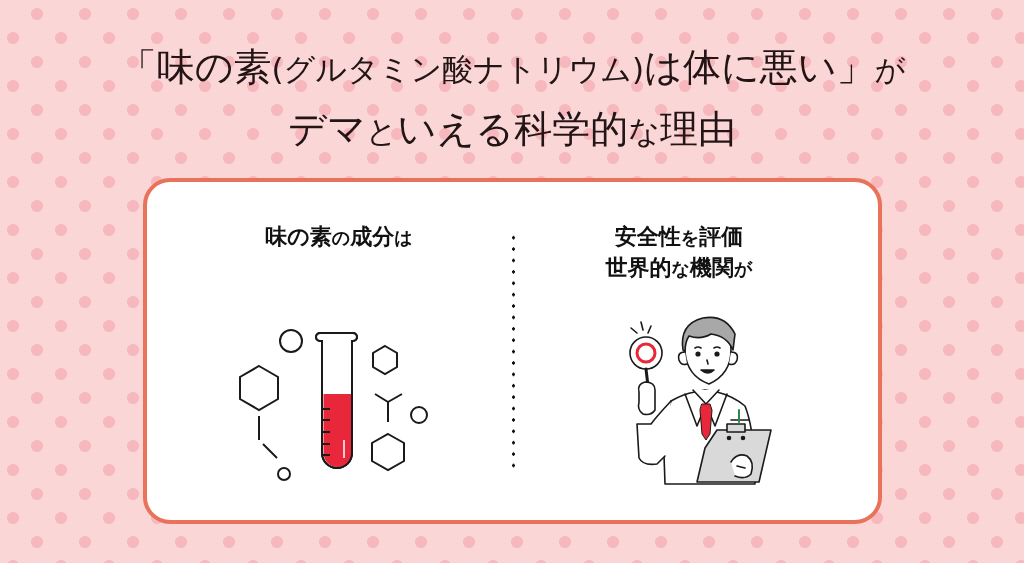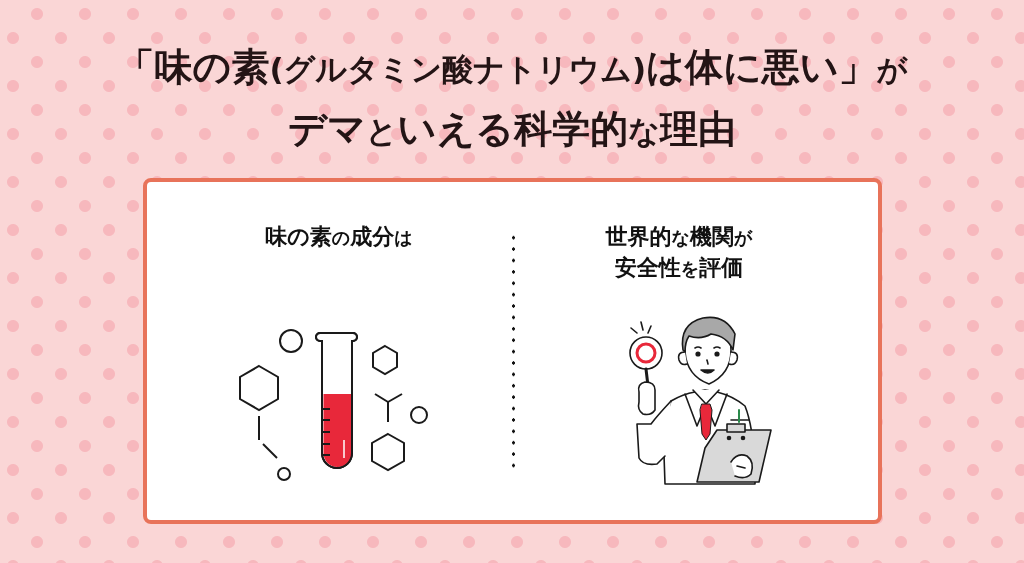--- a/index.html
+++ b/index.html
@@ -9,31 +9,31 @@
     background-image:
       radial-gradient(circle, #f7b8bd 5.5px, transparent 6.5px),
       radial-gradient(circle, #f7b8bd 5.5px, transparent 6.5px);
     background-size:48px 48px, 48px 48px;
     background-position:13px -10px, -11px 14px;
     font-family:"DejaVu Sans", "Liberation Sans", sans-serif;
     color:#231415;
   }
   .title {
     position:absolute; left:0; top:40px; width:1024px; text-align:center;
-    font-weight:bold; color:#231415; letter-spacing:0px;
+    font-weight:normal; color:#231415; letter-spacing:0px;
   }
   .title .line1 { font-size:38px; line-height:54px; white-space:nowrap; }
   .title .line1 .paren { font-size:31px; }
   .title .line1 .ga { font-size:30px; }
-  .title .line2 { font-size:38px; line-height:40px; margin-top:12px; }
+  .title .line2 { font-size:38px; line-height:54px; margin-top:5px; }
   .title .line2 .small { font-size:31px; }
 
   .card {
     position:absolute; left:143px; top:178px; width:731px; height:338px;
-    background:#ffffff; border:4px solid #e8735a; border-radius:8px;
+    background:#ffffff; border:4px solid #e8735a; border-radius:27px;
   }
   .col {
     position:absolute; top:40px; width:300px; text-align:center;
     font-weight:bold; font-size:22px; line-height:30px; color:#111;
   }
   .col.left { left:42px; }
   .col.right { left:382px; }
   .col .sm { font-size:18px; }
   .divider {
     position:absolute; left:365px; top:50px; width:3px; height:238px;
@@ -60,24 +60,24 @@
   <div class="col left">
     <div>
       <span>味の素</span><span class="sm">の</span><span>成分</span><span class="sm">は</span>
     </div>
   </div>
 
   <div class="divider"></div>
 
   <div class="col right">
     <div>
-      <span>世界的</span><span class="sm">な</span><span>機関</span><span class="sm">が</span>
+      <span>安全性</span><span class="sm">を</span><span>評価</span>
     </div>
     <div>
-      <span>安全性</span><span class="sm">を</span><span>評価</span>
+      <span>世界的</span><span class="sm">な</span><span>機関</span><span class="sm">が</span>
     </div>
   </div>
 
   <svg class="illus lab" viewBox="0 0 220 160" fill="none" stroke="#1a1a1a" stroke-width="2">
 
     <polygon points="34,44 53,55 53,77 34,88 15,77 15,55"></polygon>
     <line x1="34" y1="94" x2="34" y2="118"></line>
     <line x1="38" y1="122" x2="52" y2="136"></line>
     <circle cx="59" cy="152" r="6"></circle>
 

